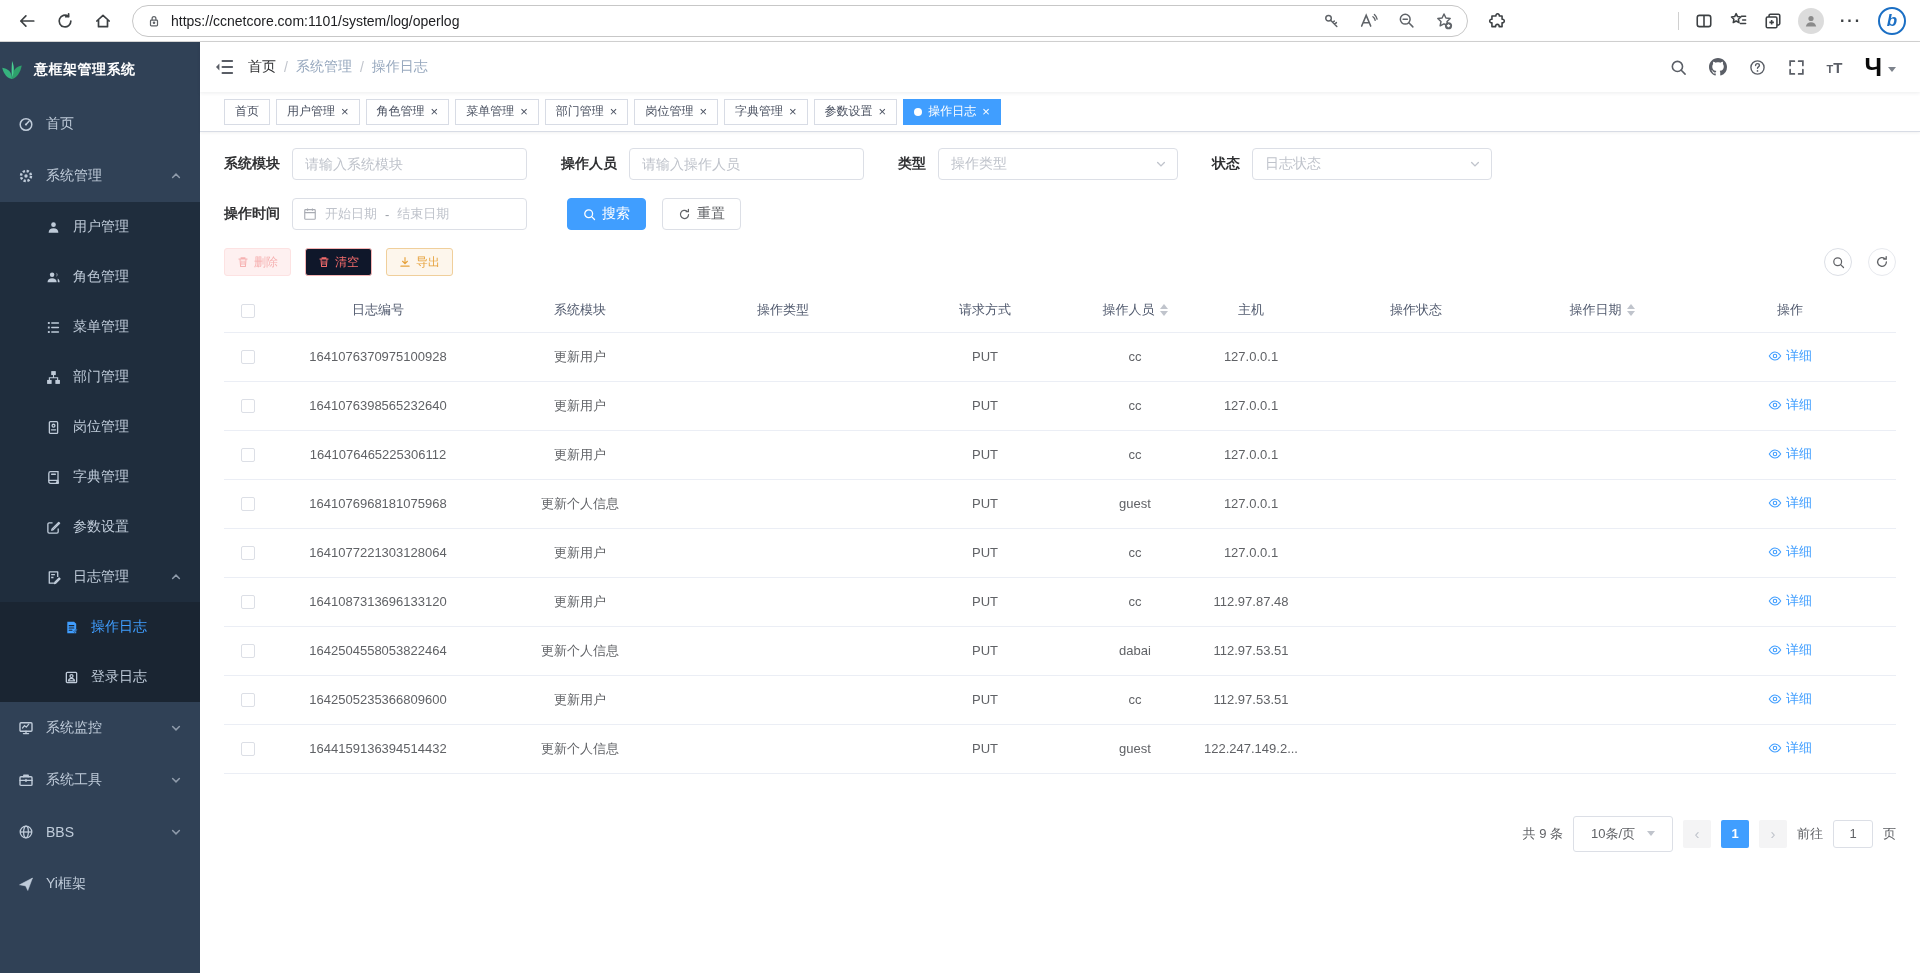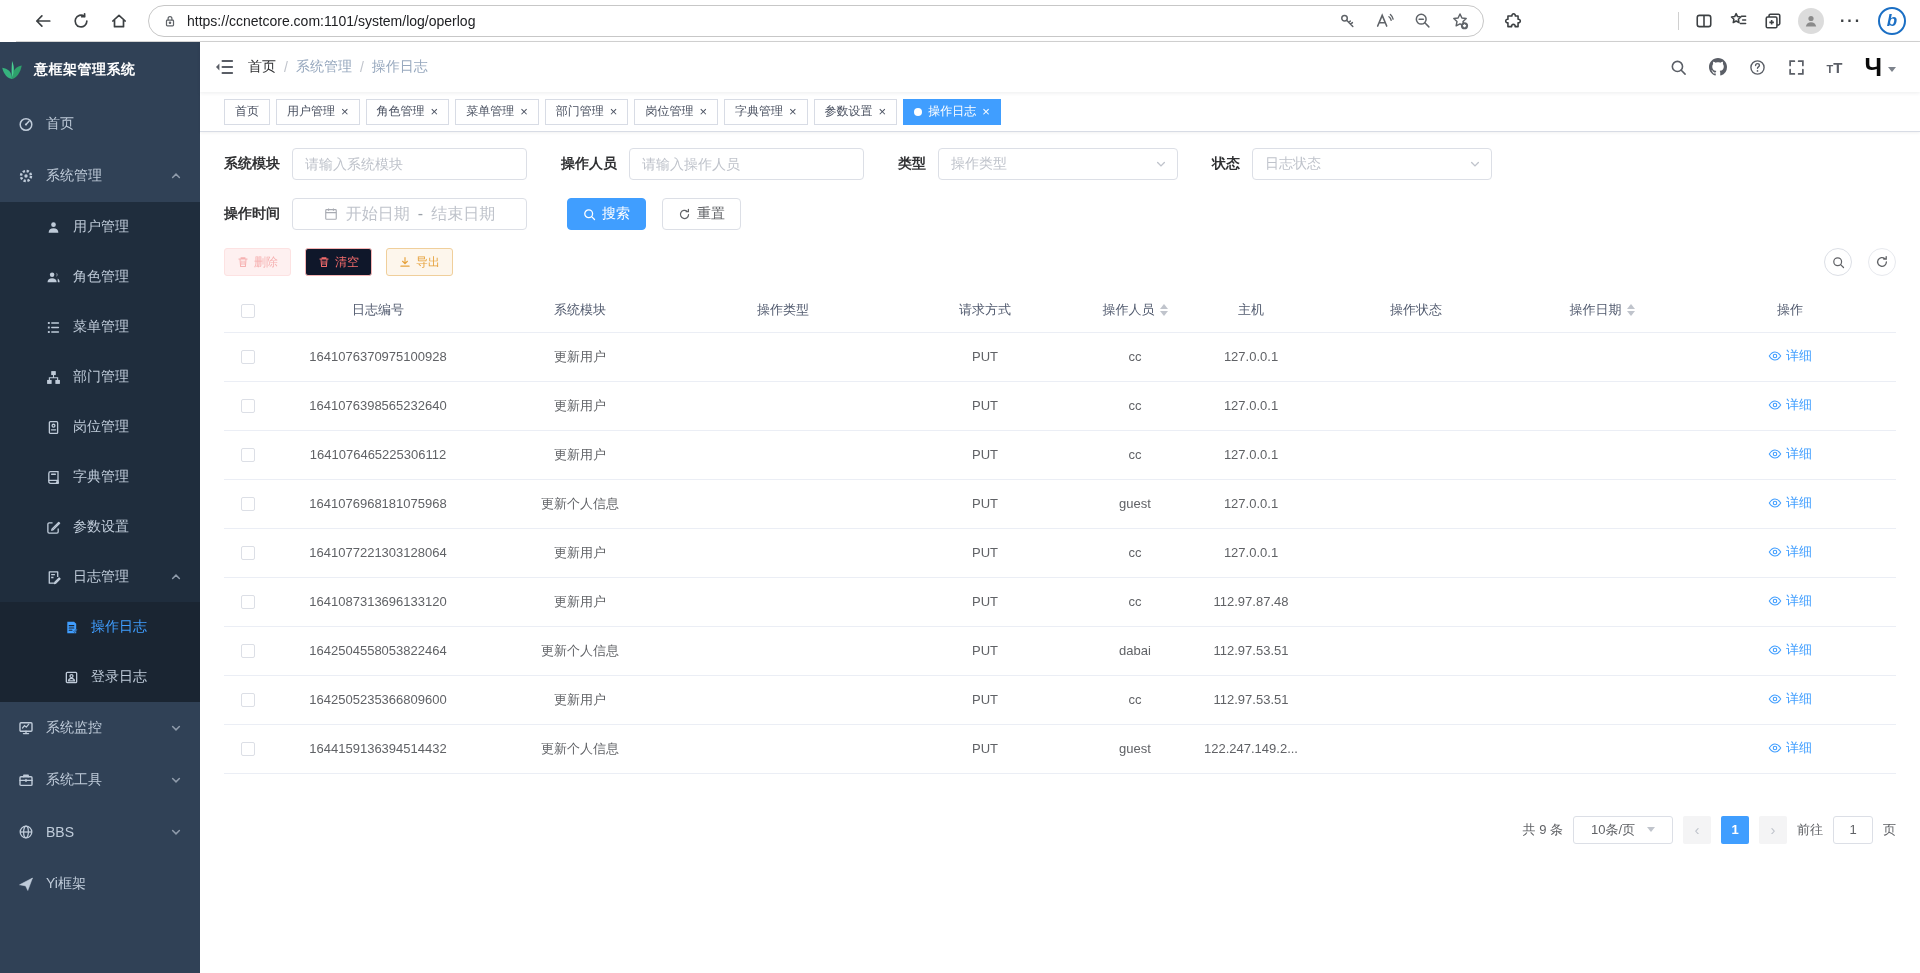--- a/index.html
+++ b/index.html
@@ -2,21 +2,21 @@
 <html><head>
 <meta charset="utf-8">
 <style>
   * { margin:0; padding:0; box-sizing:border-box; }
   html,body { width:1920px; height:973px; overflow:hidden; background:#fff;
     font-family:"Liberation Sans","DejaVu Sans",sans-serif; }
   .screen { width:1920px; height:973px; display:flex; flex-direction:column; }
 
   
   .browser-bar { height:42px; flex:0 0 42px; background:#fff; border-bottom:1px solid #d3d3d3;
-    display:flex; align-items:center; padding:0 10px; gap:4px;margin-left:16px; }
+    display:flex; align-items:center; padding:0 10px; gap:4px; }
   .b-btn { width:34px; height:34px; border-radius:6px; display:flex; align-items:center;
     justify-content:center; color:#3c4043; flex:0 0 auto; }
   .url-pill { height:32px; flex:0 0 1336px; border:1px solid #c7c7c7; border-radius:16px;
     display:flex; align-items:center; padding:0 14px; margin:0 8px; background:#fff; }
   .url-text { font-size:14px; color:#202124; flex:1; white-space:nowrap; overflow:hidden; }
   .pill-icons { display:flex; align-items:center; gap:20px; color:#5f6368; }
   .b-right { display:flex; align-items:center; gap:16px; margin-left:auto; color:#3c4043; padding-right:4px; }
   .b-divider { width:1px; height:18px; background:#d0d0d0; }
   .avatar-circle { width:26px; height:26px; border-radius:50%; background:#dcdcdc; display:flex;
     align-items:center; justify-content:center; color:#8a8a8a; }
@@ -68,21 +68,21 @@
   .f-row { display:flex; align-items:center; margin-bottom:18px; }
   .f-label { font-size:14px; font-weight:700; color:#303133; margin-right:12px; white-space:nowrap; }
   .f-input { width:235px; height:32px; border:1px solid #dcdfe6; border-radius:4px; padding:0 12px;
     font-size:14px; color:#606266; font-family:inherit; outline:none; }
   .f-input::placeholder { color:#bfc3cb; }
   .f-select { width:240px; height:32px; border:1px solid #dcdfe6; border-radius:4px; padding:0 10px 0 12px;
     display:flex; align-items:center; font-size:14px; color:#bfc3cb; cursor:pointer; }
   .f-select .ph { flex:1; }
   .gap-lg { margin-left:34px; }
   .date-range { width:235px; height:32px; border:1px solid #dcdfe6; border-radius:4px; display:flex;
-    align-items:center; padding:0 10px; gap:8px; font-size:16px; color:#bfc3cb;justify-content:center; }
+    align-items:center; padding:0 10px; gap:8px; font-size:13px; color:#bfc3cb; }
   .date-range .sep { color:#9aa0a8; }
   .btn { height:32px; border-radius:4px; display:inline-flex; align-items:center; gap:6px;
     font-size:14px; padding:0 15px; cursor:pointer; border:1px solid #dcdfe6; background:#fff; color:#606266; }
   .btn-primary { background:#409eff; border-color:#409eff; color:#fff; }
   .toolbar { display:flex; align-items:center; margin:0 0 12px; }
   .btn-sm { height:28px; padding:0 12px; border-radius:3px; font-size:12px; display:inline-flex;
     align-items:center; gap:5px; margin-right:14px; cursor:pointer; border:1px solid; }
   .btn-del { color:#f6b1b1; background:#fef0f0; border-color:#fde2e2; cursor:not-allowed; }
   .btn-clear { color:#f56c6c; background:#0f172a; border-color:#f6b4b4; }
   .btn-export { color:#e6a23c; background:#fdf6ec; border-color:#f0cf9b; }
@@ -102,21 +102,21 @@
   .sort { display:inline-flex; flex-direction:column; gap:2px; margin-left:5px; vertical-align:middle; }
   .car-up { width:0; height:0; border-left:4px solid transparent; border-right:4px solid transparent;
     border-bottom:5px solid #c0c4cc; }
   .car-dn { width:0; height:0; border-left:4px solid transparent; border-right:4px solid transparent;
     border-top:5px solid #c0c4cc; }
   .detail { color:#409eff; display:inline-flex; align-items:center; gap:4px; cursor:pointer; text-decoration:none; }
 
   
   .pagination { display:flex; align-items:center; justify-content:flex-end; gap:10px;
     margin-top:42px; font-size:13px; color:#606266; }
-  .pg-size { width:100px; height:28px; border:1px solid #dcdfe6; border-radius:3px; display:flex;
+  .pg-size { width:100px; height:36px; border:1px solid #dcdfe6; border-radius:3px; display:flex;
     align-items:center; justify-content:center; gap:12px; cursor:pointer; }
   .pg-btn { width:28px; height:28px; background:#f4f4f5; border-radius:2px; display:flex;
     align-items:center; justify-content:center; color:#bfc3cb; font-size:15px; cursor:pointer; }
   .pg-num { width:28px; height:28px; background:#409eff; color:#fff; border-radius:2px; display:flex;
     align-items:center; justify-content:center; font-weight:700; cursor:pointer; }
   .pg-goto-input { width:40px; height:28px; border:1px solid #dcdfe6; border-radius:3px;
     text-align:center; font-size:13px; color:#606266; font-family:inherit; outline:none; }
   .sel-caret { width:0; height:0; border-left:4px solid transparent; border-right:4px solid transparent;
     border-top:5px solid #c0c4cc; }
   svg { display:block; }

